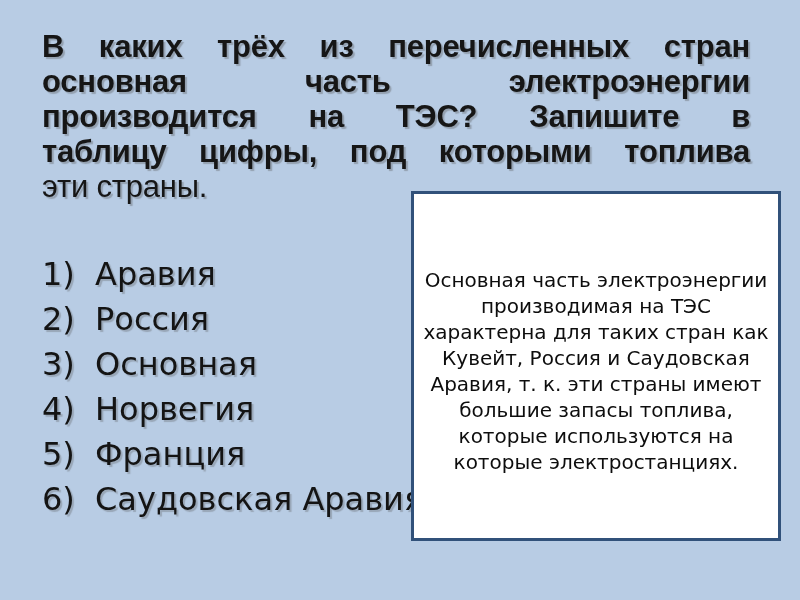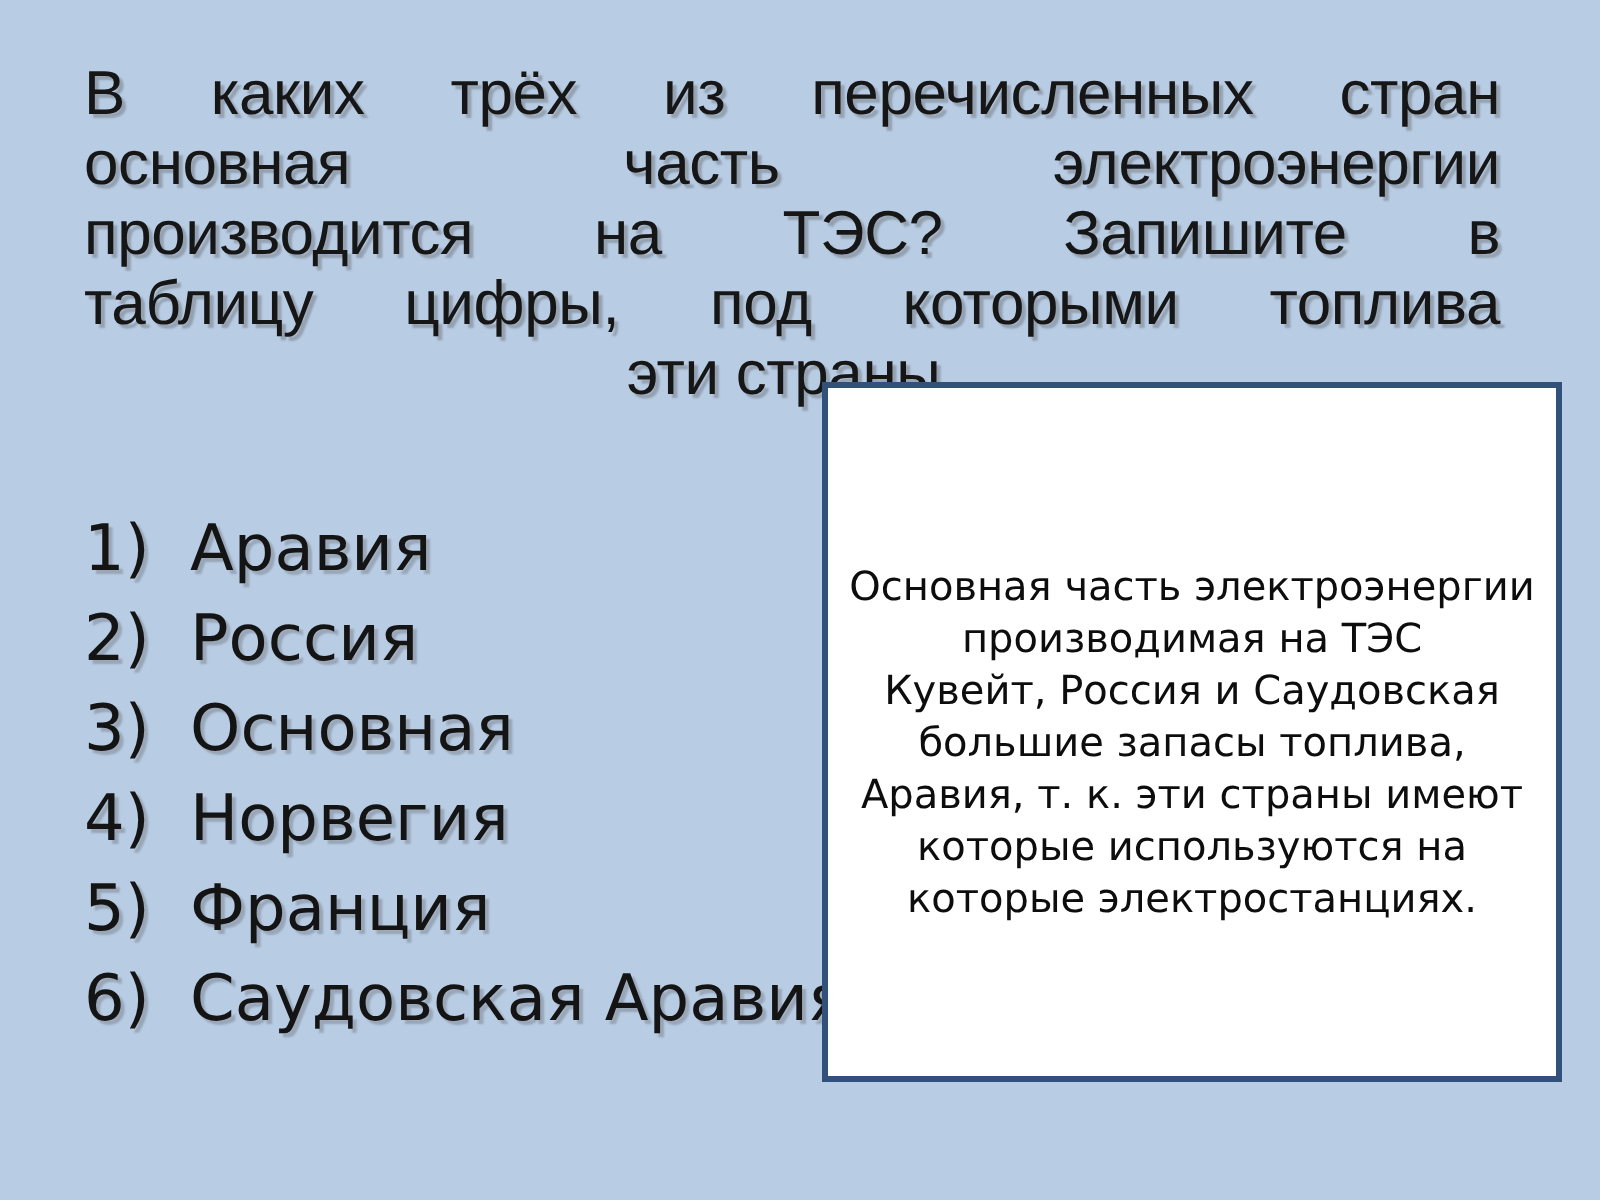--- a/index.html
+++ b/index.html
@@ -24,26 +24,26 @@
     width: 708px;
     font-family: "Liberation Sans", sans-serif;
     font-size: 31px;
     line-height: 35px;
     letter-spacing: -0.2px;
     color: #161616;
     text-shadow: 2px 2px 1px rgba(80, 80, 80, 0.35);
   }
   .q-line {
     white-space: nowrap;
-    text-align: center;
   }
   .q-line.justify {
     white-space: normal;
     text-align: justify;
     text-align-last: justify;
+    font-weight: bold;
   }
 
   
   .options {
     position: absolute;
     left: 42px;
     top: 252px;
     width: 430px;
     font-size: 32px;
     line-height: 45px;
@@ -124,21 +124,22 @@
     <div class="option">
       <span class="num">6)</span>
         <span>Саудовская Аравия</span>
     </div>
   </div>
 
   <div class="answer-box">
     <div class="answer-text">
       <div class="a-line">Основная часть электроэнергии</div>
       <div class="a-line">производимая на ТЭС</div>
+      <div class="a-line">характерна для таких стран как</div>
       <div class="a-line">Кувейт, Россия и Саудовская</div>
+      <div class="a-line">Аравия, т. к. эти страны имеют</div>
       <div class="a-line">большие запасы топлива,</div>
-      <div class="a-line">Аравия, т. к. эти страны имеют</div>
       <div class="a-line">которые используются на</div>
       <div class="a-line">которые электростанциях.</div>
     </div>
   </div>
 
 </div>
 
 </body></html>

